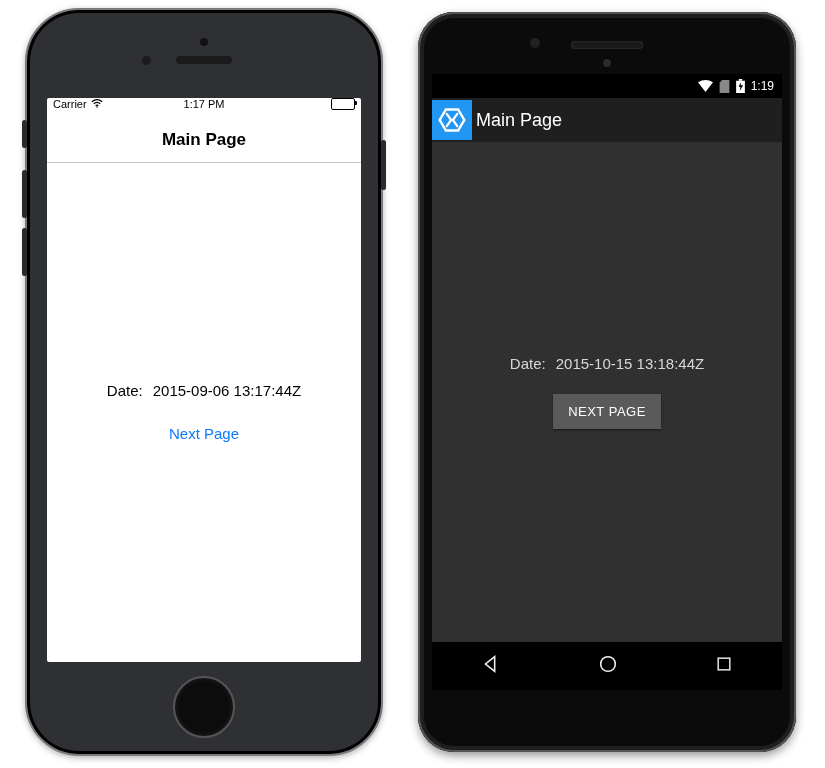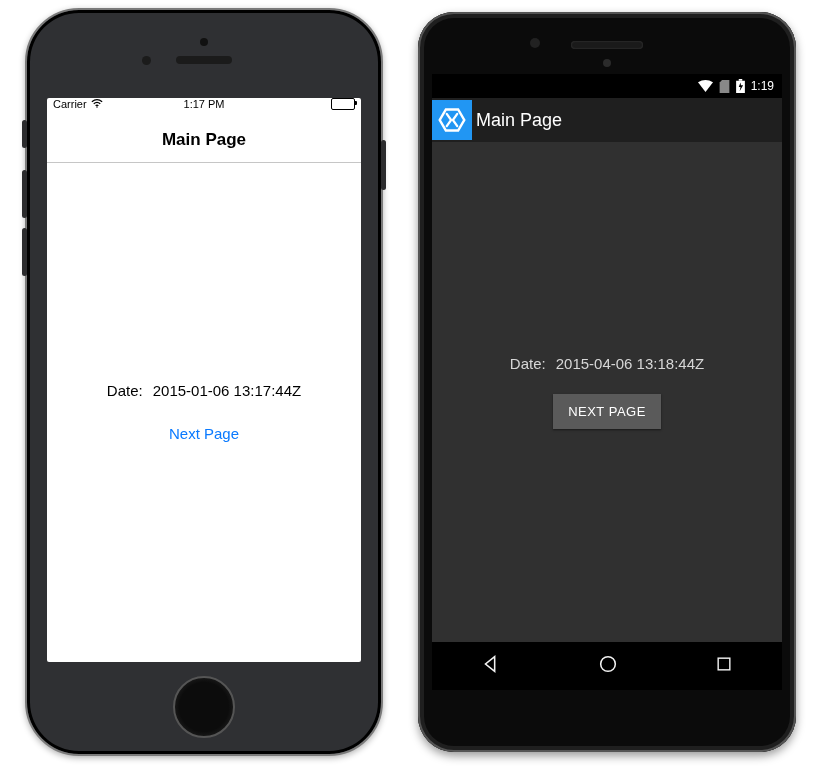--- a/index.html
+++ b/index.html
@@ -315,21 +315,21 @@
         </div>
       </div>
 
       <div class="ios-navbar">
         <span>Main Page</span>
       </div>
 
       <div class="ios-content">
         <div class="ios-date-row">
           <span>Date:</span>
-          <span>2015-01-06 13:17:44Z</span>
+          <span>2015-09-06 13:17:44Z</span>
         </div>
         <button class="ios-link">Next Page</button>
       </div>
     </div>
 
     <div class="iphone-home"></div>
   </div>
 
   <div class="android">
     <div class="android-camera"></div>
@@ -365,21 +365,21 @@
             <polygon points="9,4 23,4 30,16 23,28 9,28 2,16" fill="none" stroke="#fff" stroke-width="2.8"></polygon>
             <path d="M10 9 L15 16 L10 23 M22 9 L17 16 L22 23" stroke="#fff" stroke-width="2.6" fill="none" stroke-linecap="round"></path>
           </svg>
         </span>
         <span>Main Page</span>
       </div>
 
       <div class="android-content">
         <div class="android-date-row">
           <span>Date:</span>
-          <span>2015-04-06 13:18:44Z</span>
+          <span>2015-10-15 13:18:44Z</span>
         </div>
         <button class="android-button">NEXT PAGE</button>
       </div>
 
       <div class="android-navbar">
         <span>
           <svg width="22" height="22" viewBox="0 0 24 24">
               <path d="M16 4 L6 12 L16 20 Z" fill="none" stroke="#fff" stroke-width="1.7"></path>
             </svg>
         </span>

